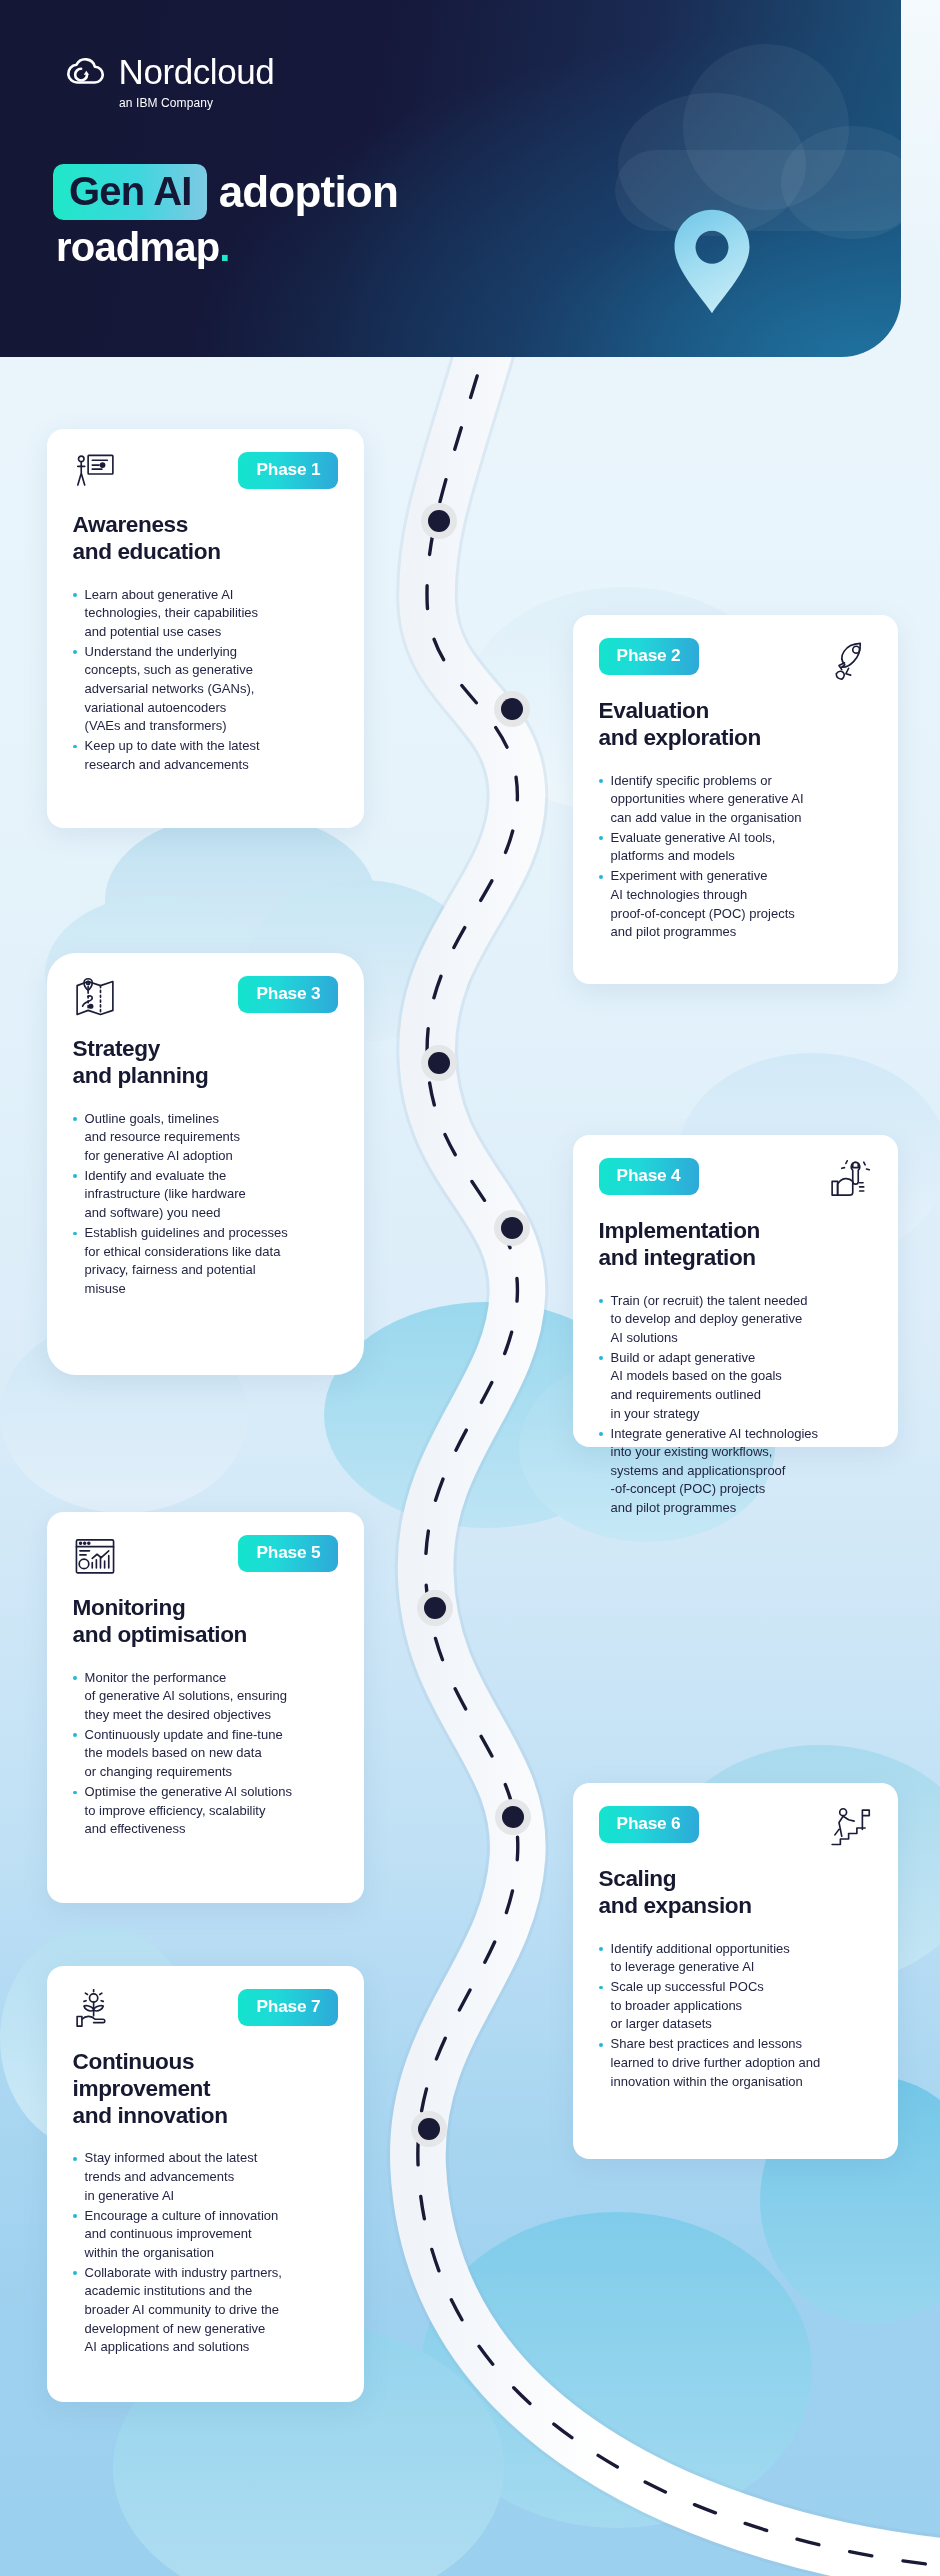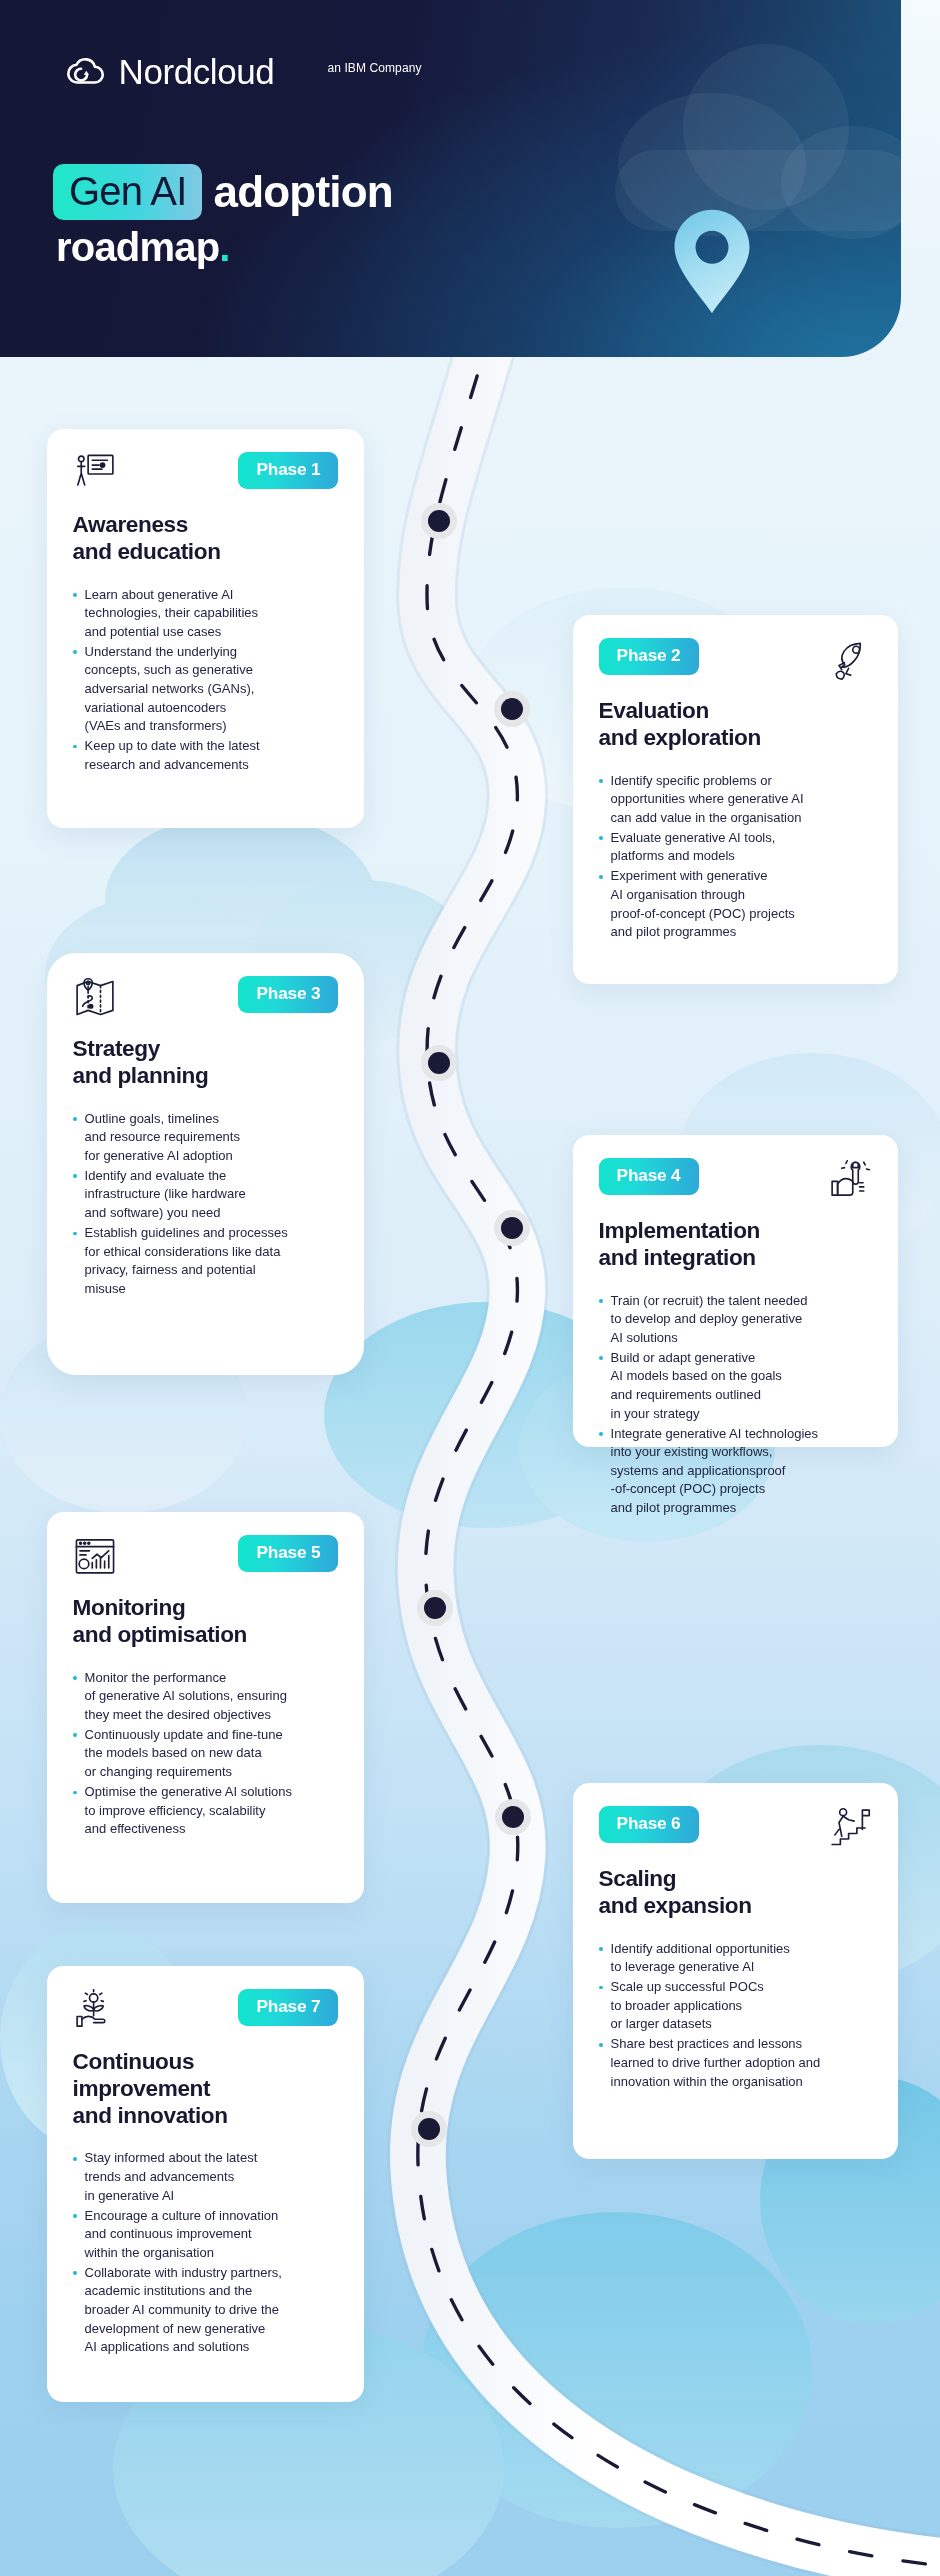--- a/index.html
+++ b/index.html
@@ -50,21 +50,21 @@
   }
   .hdr-cloud {
     position: absolute;
     border-radius: 50%;
     background: rgba(255,255,255,0.055);
   }
   #logo-row {
     position: absolute;
     left: 66px; top: 54px;
     display: flex;
-    flex-direction: row;
+    flex-direction: column;
   }
   #logo-top { display: flex; align-items: center; gap: 10.5px; }
   #logo-word {
     color: #fff;
     font-size: 35px;
     font-weight: 400;
     letter-spacing: -0.4px;
     line-height: 1;
   }
   #logo-sub {
@@ -79,21 +79,21 @@
     position: absolute;
     left: 53px; top: 164px;
     width: 617px;
   }
   .hl-line { display: flex; align-items: center; gap: 0px; }
   #hl-pill {
     display: inline-block;
     background: linear-gradient(90deg, #1ee8c8 0%, #3fd6de 55%, #7fc9e4 100%);
     color: #141735;
     font-size: 40px;
-    font-weight: 400;
+    font-weight: 700;
     letter-spacing: -0.8px;
     padding: 6.8px 15px 8.3px 16px;
     border-radius: 10.5px;
     line-height: 1.02;
   }
   #hl-rest {
     color: #ffffff;
     font-size: 44px;
     font-weight: 700;
     letter-spacing: -0.8px;
@@ -377,21 +377,21 @@
     </div>
     <div class="card-title">Evaluation
 and exploration</div>
     <ul class="bullets">
       <li>Identify specific problems or
 opportunities where generative AI
 can add value in the organisation</li>
       <li>Evaluate generative AI tools,
 platforms and models</li>
       <li>Experiment with generative
-AI organisation through
+AI technologies through
 proof-of-concept (POC) projects
 and pilot programmes</li>
     </ul>
   </div>
 
   <div class="card card-left" style="top:953px; height:422px;border-radius:29px;">
     <div class="card-top">
       <span class="card-icon">
         <svg viewBox="0 0 64 64" fill="none" stroke="#1b1d38" stroke-width="2.4" stroke-linecap="round" stroke-linejoin="round">
           <path d="M6 14 L22 8 L40 14 L58 8 V50 L40 56 L22 50 L6 56 Z"></path>

